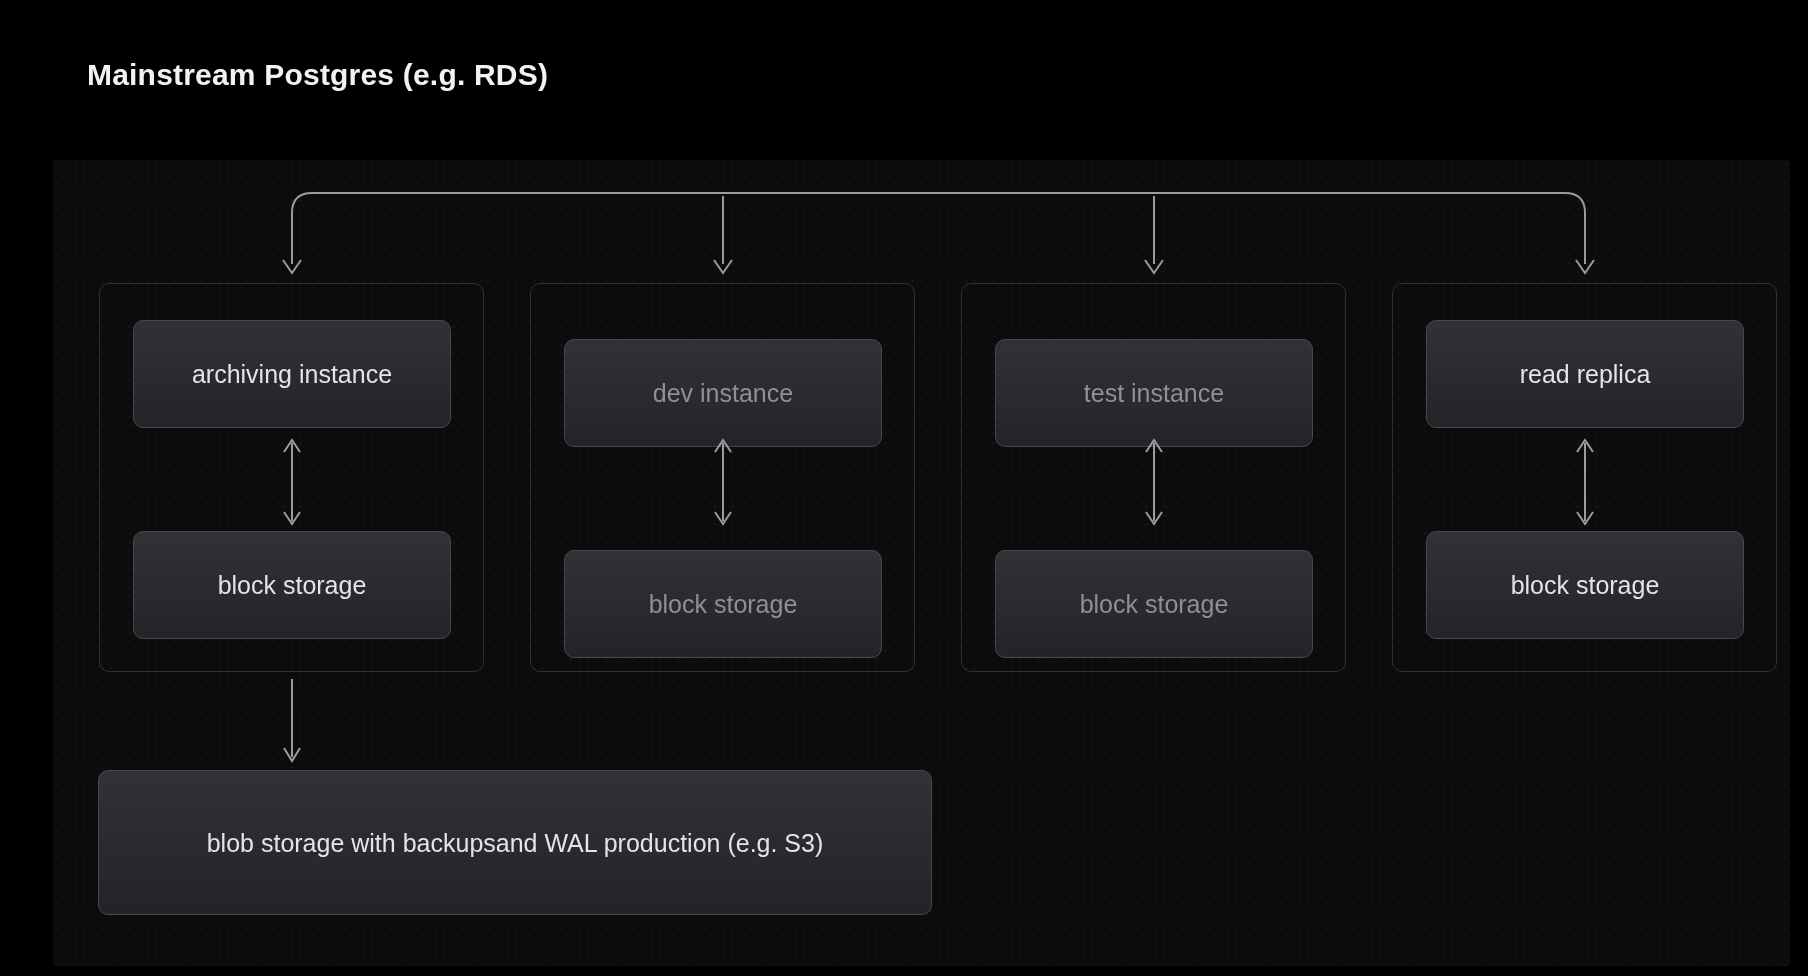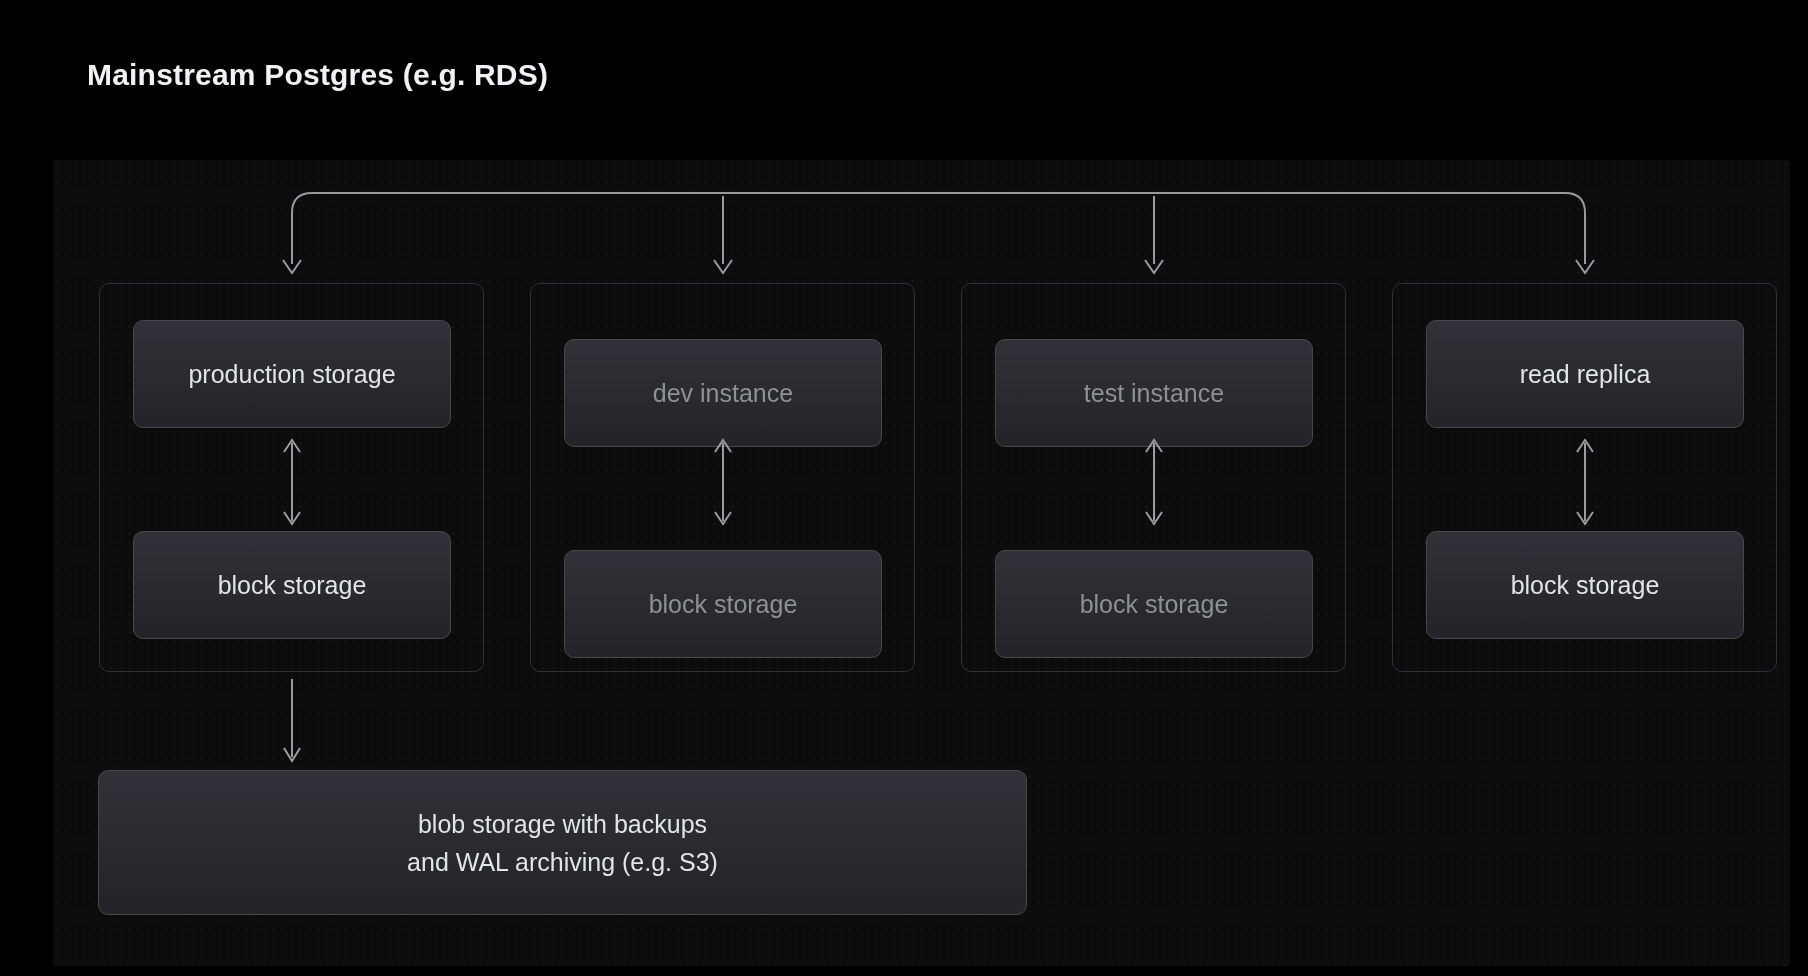--- a/index.html
+++ b/index.html
@@ -57,22 +57,22 @@
   .dim    { color: #8f9096; margin-top: 19px; }
   .v-arrow {
     position: absolute;
     top: 150px; left: 50%;
     transform: translateX(-50%);
   }
   .blob-arrow { position: absolute; left: 226px; top: 517px; }
   .node.blob {
     position: absolute;
     left: 45px; top: 610px;
-    width: 929px; height: 145px;
-    flex-direction: column;
+    width: 834px; height: 145px;
+    flex-direction: row;
     line-height: 38px;
   }
 </style>
 </head>
 <body>
 
 <div class="title">Mainstream Postgres (e.g. RDS)</div>
 
 <div class="panel">
 
@@ -85,21 +85,21 @@
       <path d="M661 100 L670 113 L679 100"></path>
       <path d="M1092 100 L1101 113 L1110 100"></path>
       <path d="M1523 100 L1532 113 L1541 100"></path>
     </g>
   </svg>
 
   <div class="columns">
 
     <div class="column">
       <div class="node instance bright">
-        <span>production storage</span>
+        <span>archiving instance</span>
       </div>
       <svg class="v-arrow" width="26" height="96" viewBox="0 0 26 96">
         <g fill="none" stroke="#9b9ba0" stroke-width="2">
           <path d="M13 9 L13 87"></path>
           <path d="M5 18 L13 6 L21 18"></path>
           <path d="M5 78 L13 90 L21 78"></path>
         </g>
       </svg>
       <div class="node storage bright">
         <span>block storage</span>
@@ -158,16 +158,16 @@
 
   <svg class="blob-arrow" width="26" height="90" viewBox="0 0 26 90">
     <g fill="none" stroke="#9b9ba0" stroke-width="2">
       <path d="M13 2 L13 80"></path>
       <path d="M5 71 L13 84 L21 71"></path>
     </g>
   </svg>
 
   <div class="node blob bright">
     <div>blob storage with backups</div>
-    <div>and WAL archiving (e.g. S3)</div>
+    <div>and WAL production (e.g. S3)</div>
   </div>
 
 </div>
 
 </body></html>

